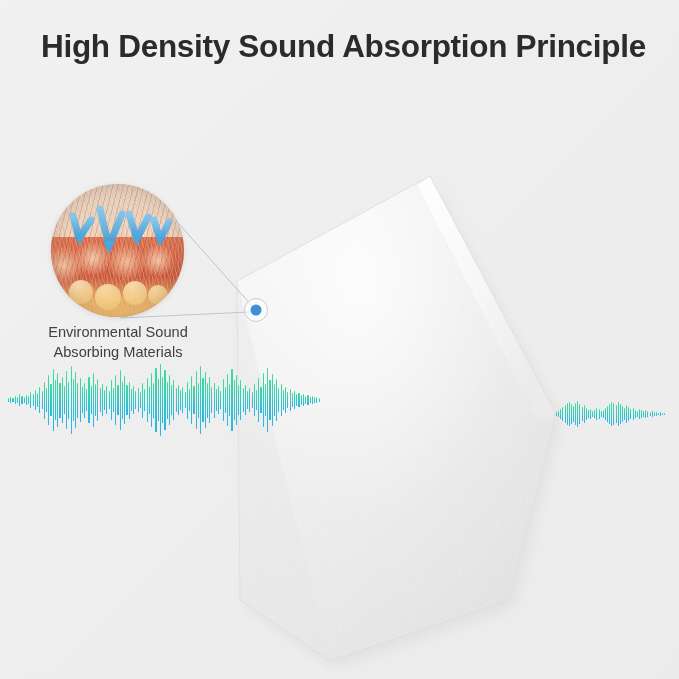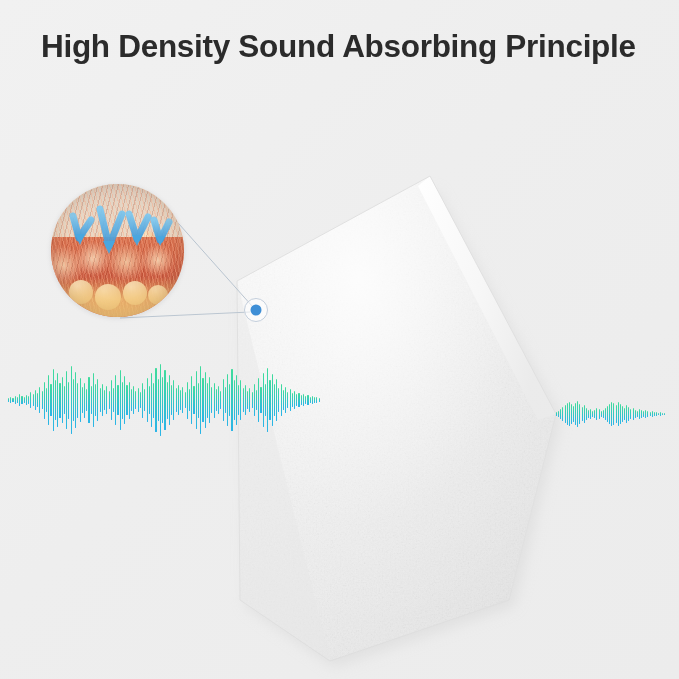--- a/index.html
+++ b/index.html
@@ -242,20 +242,22 @@
         <polygon points="52,57 64,57 58,70"></polygon>
         <polygon points="81,51 91,51 86,62"></polygon>
         <polygon points="105,52 114,52 109,62"></polygon>
       </g>
     </svg>
 
     <div class="inset-vignette"></div>
   </div>
 
   <div id="inset-caption">
+    <div>Environmental Sound</div>
+    <div>Absorbing Materials</div>
   </div>
 
   <div class="wave" id="wave-left" style="left: 8px; top: 362px; width: 312px; height: 76px; justify-content: space-between;">
       <div class="bar" style="width: 1.11px; height: 4.1px; background: linear-gradient(rgb(63, 220, 155) 0%, rgb(42, 180, 232) 100%);"></div>
       <div class="bar" style="width: 1.11px; height: 6.2px; background: linear-gradient(rgb(63, 220, 155) 0%, rgb(42, 180, 232) 100%);"></div>
       <div class="bar" style="width: 1.11px; height: 4.1px; background: linear-gradient(rgb(63, 220, 155) 0%, rgb(42, 180, 232) 100%);"></div>
       <div class="bar" style="width: 1.11px; height: 8.2px; background: linear-gradient(rgb(63, 220, 155) 0%, rgb(42, 180, 232) 100%);"></div>
       <div class="bar" style="width: 1.11px; height: 6.2px; background: linear-gradient(rgb(63, 220, 155) 0%, rgb(42, 180, 232) 100%);"></div>
       <div class="bar" style="width: 1.11px; height: 12.3px; background: linear-gradient(rgb(63, 220, 155) 0%, rgb(42, 180, 232) 100%);"></div>
       <div class="bar" style="width: 1.11px; height: 8.2px; background: linear-gradient(rgb(63, 220, 155) 0%, rgb(42, 180, 232) 100%);"></div>
@@ -441,15 +443,15 @@
       <div class="bar" style="width: 1.06px; height: 4px; background: linear-gradient(rgb(63, 220, 155) 0%, rgb(42, 180, 232) 100%);"></div>
       <div class="bar" style="width: 1.06px; height: 6px; background: linear-gradient(rgb(63, 220, 155) 0%, rgb(42, 180, 232) 100%);"></div>
       <div class="bar" style="width: 1.06px; height: 4px; background: linear-gradient(rgb(63, 220, 155) 0%, rgb(42, 180, 232) 100%);"></div>
       <div class="bar" style="width: 1.06px; height: 4px; background: linear-gradient(rgb(63, 220, 155) 0%, rgb(42, 180, 232) 100%);"></div>
       <div class="bar" style="width: 1.06px; height: 2px; background: linear-gradient(rgb(63, 220, 155) 0%, rgb(42, 180, 232) 100%);"></div>
       <div class="bar" style="width: 1.06px; height: 4px; background: linear-gradient(rgb(63, 220, 155) 0%, rgb(42, 180, 232) 100%);"></div>
       <div class="bar" style="width: 1.06px; height: 2px; background: linear-gradient(rgb(63, 220, 155) 0%, rgb(42, 180, 232) 100%);"></div>
       <div class="bar" style="width: 1.06px; height: 2px; background: linear-gradient(rgb(63, 220, 155) 0%, rgb(42, 180, 232) 100%);"></div>
     </div>
 
-  <div id="title">High Density Sound Absorbing Principle</div>
+  <div id="title">High Density Sound Absorption Principle</div>
 
 </div>
 
 </body></html>

